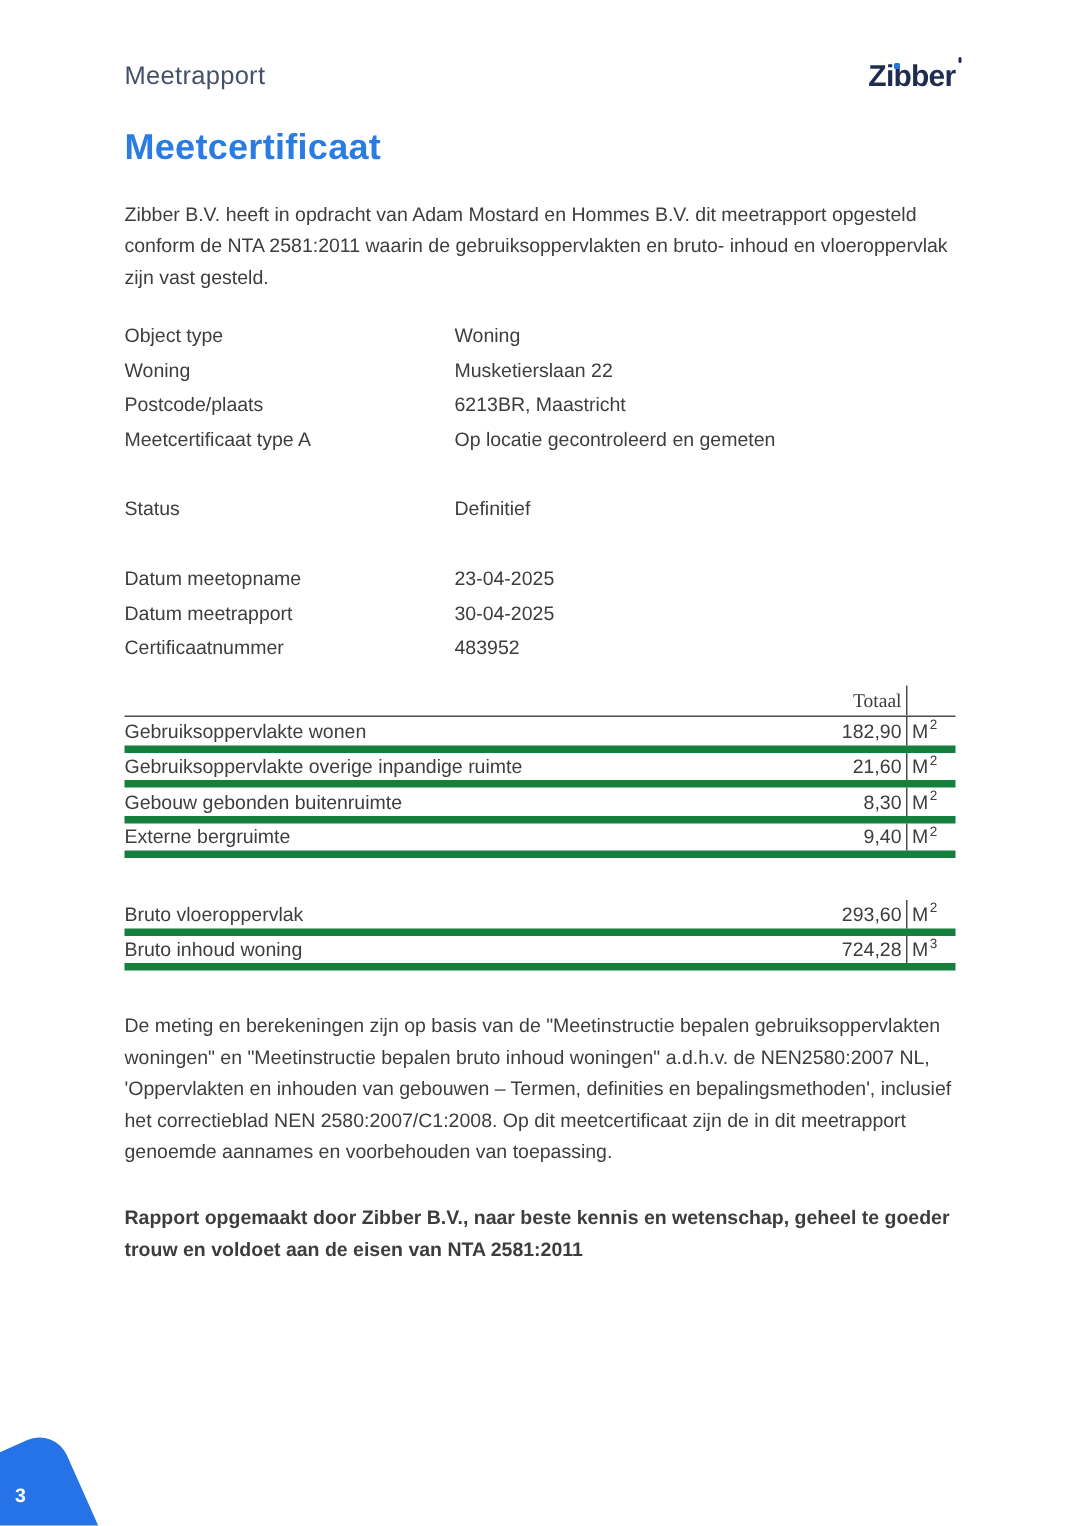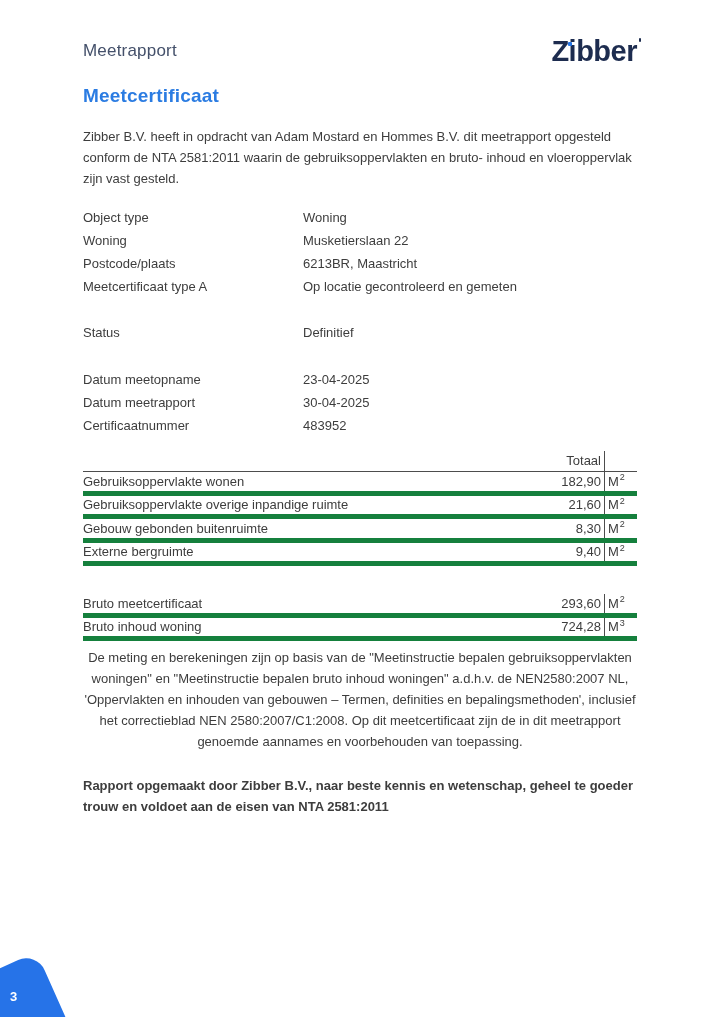--- a/index.html
+++ b/index.html
@@ -27,21 +27,21 @@
     align-items: center;
     height: 26px;
   }
   .doc-type {
     font-size: 17px;
     color: #44506a;
     letter-spacing: 0.2px;
   }
   .logo {
     position: relative;
-    font-size: 29px;
+    font-size: 20px;
     font-weight: 700;
     color: #1d2c4f;
     letter-spacing: -0.5px;
     line-height: 26px;
   }
   .logo .i-dot {
     position: absolute;
     left: 17px;
     top: 4px;
     width: 4px;
@@ -55,21 +55,21 @@
     top: 0;
     width: 2px;
     height: 4px;
     border-radius: 1px;
     background: #1d2c4f;
   }
 
   
   .title {
     margin-top: 21px;
-    font-size: 19px;
+    font-size: 24px;
     font-weight: 700;
     color: #2b7ce2;
     letter-spacing: 0.2px;
   }
 
   
   .intro {
     margin-top: 19px;
     line-height: 21px;
   }
@@ -91,20 +91,21 @@
   .t-header-row {
     display: flex;
     justify-content: flex-end;
     height: 21px;
     border-bottom: 1px solid #4d4d4d;
   }
   .t-header-label {
     text-align: right;
     line-height: 20px;
     padding-right: 3px;
+    font-family: Liberation Serif, serif;
   }
   .t-row {
     display: flex;
     height: 23.5px;
     align-items: center;
     border-bottom: 5px solid #15803d;
   }
   .t-label { flex: 1; }
   .t-value { text-align: right; padding-right: 3px; }
   .unit-cell {
@@ -121,21 +122,21 @@
     font-size: 9px;
     position: relative;
     top: -4px;
     margin-left: 1px;
   }
 
   
   .bruto-table { margin-top: 28px; }
 
   
-  .legal { margin-top: 6px; line-height: 21px; text-align: center; }
+  .legal { margin-top: 26px; line-height: 21px; }
   .attestation { margin-top: 23px; line-height: 21px; font-weight: bold; }
 
   
   .corner-shape {
     position: absolute;
     left: -58px;
     top: 972px;
     width: 120px;
     height: 100px;
     background: #2673e8;
@@ -246,21 +247,21 @@
       <span class="t-value">9,40</span>
       <span class="unit-cell">
           <span>M</span>
           <span class="unit-exp">2</span>
         </span>
     </div>
   </div>
 
   <div class="bruto-table">
     <div class="t-row">
-      <span class="t-label">Bruto meetcertificaat</span>
+      <span class="t-label">Bruto vloeroppervlak</span>
       <span class="t-value">293,60</span>
       <span class="unit-cell">
           <span>M</span>
           <span class="unit-exp">2</span>
         </span>
     </div>
     <div class="t-row">
       <span class="t-label">Bruto inhoud woning</span>
       <span class="t-value">724,28</span>
       <span class="unit-cell">

